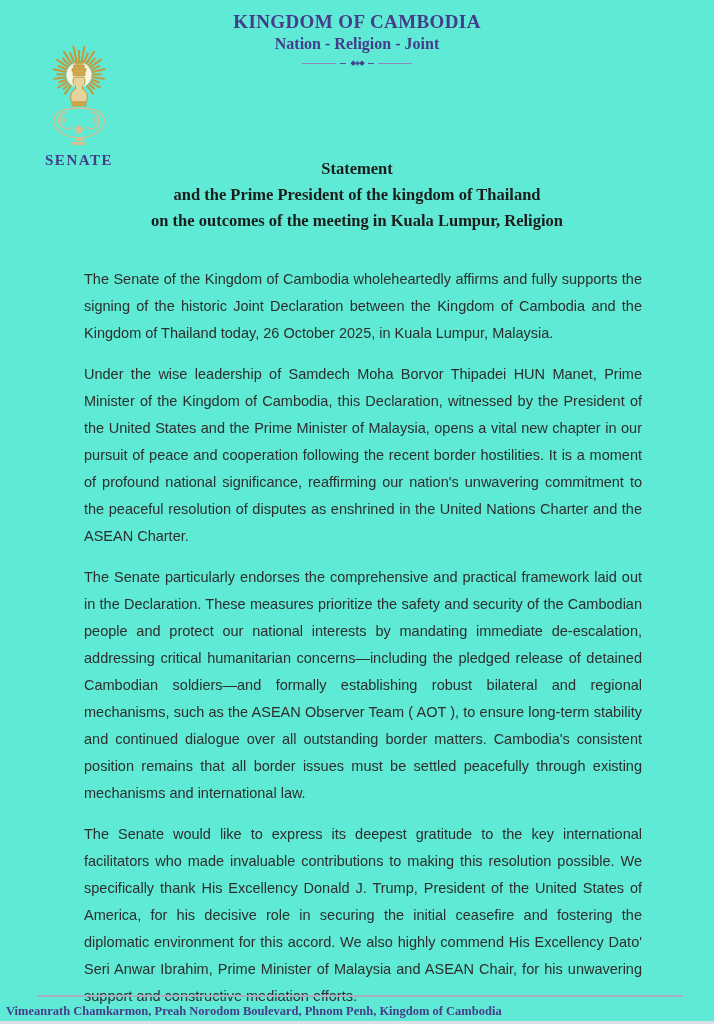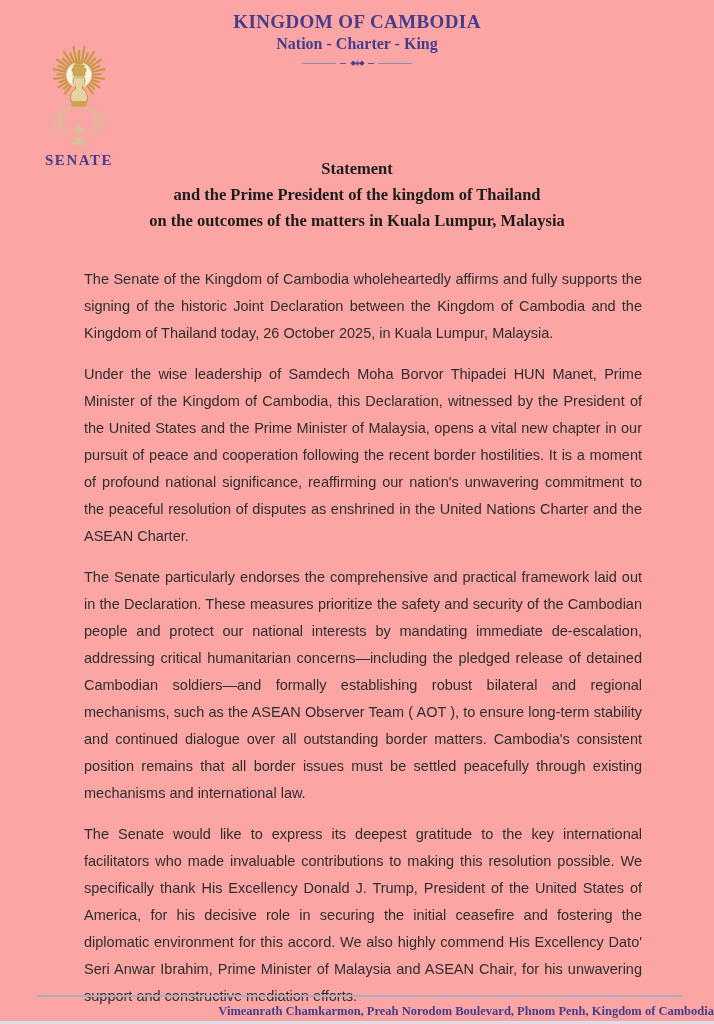--- a/index.html
+++ b/index.html
@@ -1,20 +1,20 @@
 <!DOCTYPE html>
 <html><head>
 <meta charset="utf-8">
 <style>
   html,body{margin:0;padding:0;background:#f2f2f2;}
   .page{
     position:relative;
     width:714px;height:1024px;
     margin:0 auto;
-    background:#fca5a5;
+    background:#5eead4;
     overflow:hidden;
     font-family:"Liberation Serif", serif;
   }
   
   .header{ text-align:center; padding-top:10px; }
   .kingdom{
     font-size:19px; font-weight:bold; color:#453c8c;
     letter-spacing:.4px; line-height:24px;
   }
   .motto{
@@ -51,21 +51,21 @@
     margin:32px 72px 0 74px;
     font-family:"Liberation Sans", sans-serif;
     font-size:14.5px; line-height:27px; color:#2e2e2e;
   }
   .body-text p{
     margin:0 0 14px 10px;
     text-align:justify;
   }
   
   .footer{
-    position:absolute; left:6px; right:0; bottom:4px; text-align:right;
+    position:absolute; left:6px; right:0; bottom:4px; text-align:left;
   }
   .footer-rule{
     width:646px; height:2px; margin:0 auto 6px auto;
     background:#a9aebc;
   }
   .footer-address, .footer-contact{
     font-size:12.5px; font-weight:bold; color:#453c8c; line-height:17px;
     font-family:"Liberation Serif", serif;
   }
   .photo-edge{
@@ -73,21 +73,21 @@
     background:#dfdfe7;
   }
 </style>
 </head>
 <body>
 
 <div class="page">
 
   <div class="header">
     <div class="kingdom">KINGDOM OF CAMBODIA</div>
-    <div class="motto">Nation - Charter - King</div>
+    <div class="motto">Nation - Religion - Joint</div>
     <div class="ornament">
       <span class="orn-line"></span>
       <span class="orn-dash"></span>
       <span class="orn-knot">◆◈◆</span>
       <span class="orn-dash"></span>
       <span class="orn-line"></span>
     </div>
   </div>
 
   <div class="emblem">
@@ -146,21 +146,21 @@
         <rect x="33" y="98" width="8" height="3"></rect>
         <rect x="30" y="102" width="14" height="3"></rect>
       </g>
     </svg>
     <div class="senate-label">SENATE</div>
   </div>
 
   <div class="title-block">
     <div>Statement</div>
     <div>and the Prime President of the kingdom of Thailand</div>
-    <div>on the outcomes of the matters in Kuala Lumpur, Malaysia</div>
+    <div>on the outcomes of the meeting in Kuala Lumpur, Religion</div>
   </div>
 
   <div class="body-text">
     <p>The Senate of the Kingdom of Cambodia wholeheartedly affirms and fully supports the signing of the historic Joint Declaration between the Kingdom of Cambodia and the Kingdom of Thailand today, 26 October 2025, in Kuala Lumpur, Malaysia.</p>
     <p>Under the wise leadership of Samdech Moha Borvor Thipadei HUN Manet, Prime Minister of the Kingdom of Cambodia, this Declaration, witnessed by the President of the United States and the Prime Minister of Malaysia, opens a vital new chapter in our pursuit of peace and cooperation following the recent border hostilities. It is a moment of profound national significance, reaffirming our nation's unwavering commitment to the peaceful resolution of disputes as enshrined in the United Nations Charter and the ASEAN Charter.</p>
     <p>The Senate particularly endorses the comprehensive and practical framework laid out in the Declaration. These measures prioritize the safety and security of the Cambodian people and protect our national interests by mandating immediate de-escalation, addressing critical humanitarian concerns—including the pledged release of detained Cambodian soldiers—and formally establishing robust bilateral and regional mechanisms, such as the ASEAN Observer Team ( AOT ), to ensure long-term stability and continued dialogue over all outstanding border matters. Cambodia's consistent position remains that all border issues must be settled peacefully through existing mechanisms and international law.</p>
     <p>The Senate would like to express its deepest gratitude to the key international facilitators who made invaluable contributions to making this resolution possible. We specifically thank His Excellency Donald J. Trump, President of the United States of America, for his decisive role in securing the initial ceasefire and fostering the diplomatic environment for this accord. We also highly commend His Excellency Dato' Seri Anwar Ibrahim, Prime Minister of Malaysia and ASEAN Chair, for his unwavering support and constructive mediation efforts.</p>
   </div>
 
   <div class="footer">

